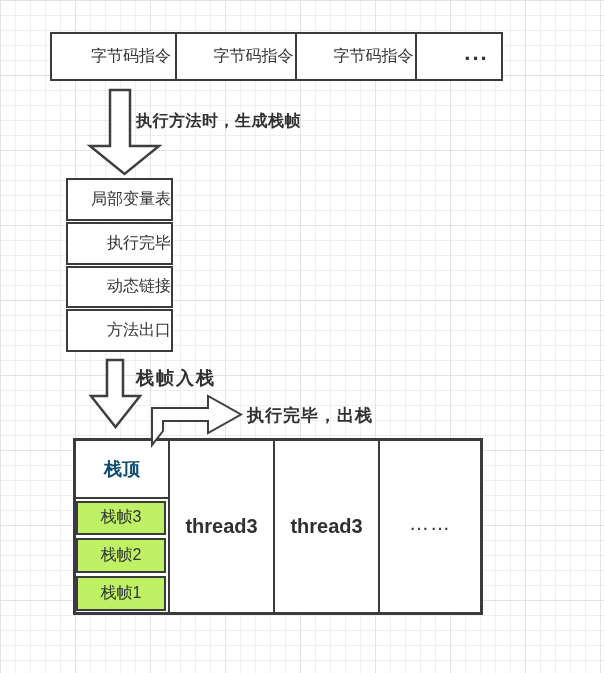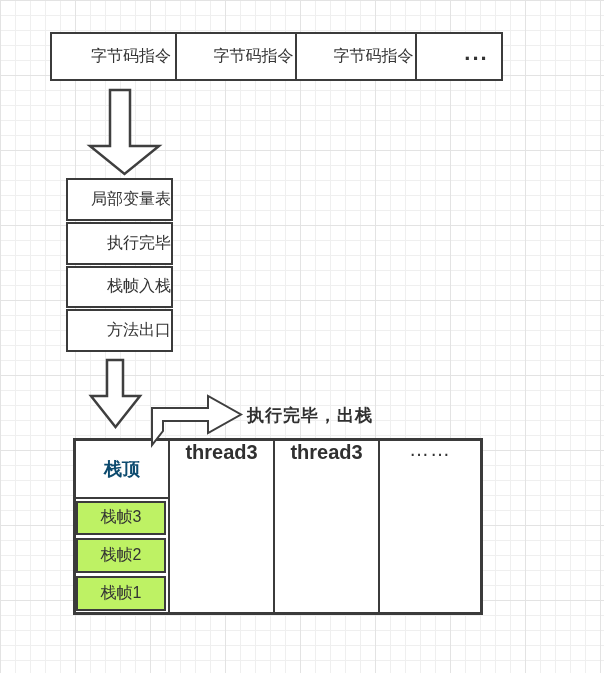--- a/index.html
+++ b/index.html
@@ -82,21 +82,21 @@
   .frames { flex: 1; display: flex; flex-direction: column; }
   .stack-row {
     flex: 1;
     border: 2px solid #3b3b3b;
     margin: 1.5px 2px 1.5px 0;
     display: flex; align-items: center; justify-content: center;
     font-size: 16px; color: #333333;
     box-sizing: border-box;
     background: #bef264;
   }
-  .thread-col { align-items: center; justify-content: flex-start; }
+  .thread-col { align-items: center; justify-content: center; }
   .thread-label { font-weight: bold; font-size: 20px; color: #303030; }
   .dots6 { font-size: 20px; color: #333333; position: relative; top: -3px; letter-spacing: 1px; }
 
   
   .arrows-svg {
     position: absolute; left: 0; top: 0;
     width: 604px; height: 673px;
     z-index: 5; pointer-events: none;
   }
   .diagram-label {
@@ -128,21 +128,21 @@
   </div>
 
   <div class="frame-box">
     <div class="frame-cell">
       <span>局部变量表</span>
     </div>
     <div class="frame-cell">
       <span>执行完毕</span>
     </div>
     <div class="frame-cell">
-      <span>栈帧入栈</span>
+      <span>动态链接</span>
     </div>
     <div class="frame-cell">
       <span>方法出口</span>
     </div>
   </div>
 
   <div class="stack-table">
     <div class="col col1">
       <div class="stack-top">
         <span>栈顶</span>
@@ -169,15 +169,17 @@
       <span class="dots6">……</span>
     </div>
   </div>
 
   <svg class="arrows-svg" viewBox="0 0 604 673" xmlns="http://www.w3.org/2000/svg">
     <polygon points="110,90 130,90 130,146 159,146 124.5,174 90,146 110,146" fill="#ffffff" stroke="#3f3f3f" stroke-width="2.5" stroke-linejoin="miter"></polygon>
     <polygon points="107,360 123,360 123,396 140,396 115.5,427 91,396 107,396" fill="#ffffff" stroke="#3f3f3f" stroke-width="2.5" stroke-linejoin="miter"></polygon>
     <polygon points="152,445 152,408 208,408 208,396 241,414.5 208,433 208,421 163,421 163,431" fill="#ffffff" stroke="#3f3f3f" stroke-width="2" stroke-linejoin="miter"></polygon>
   </svg>
 
+  <div class="diagram-label label-generate">执行方法时，生成栈帧</div>
+  <div class="diagram-label label-push">栈帧入栈</div>
   <div class="diagram-label label-pop">执行完毕，出栈</div>
 
 </div>
 
 </body></html>

